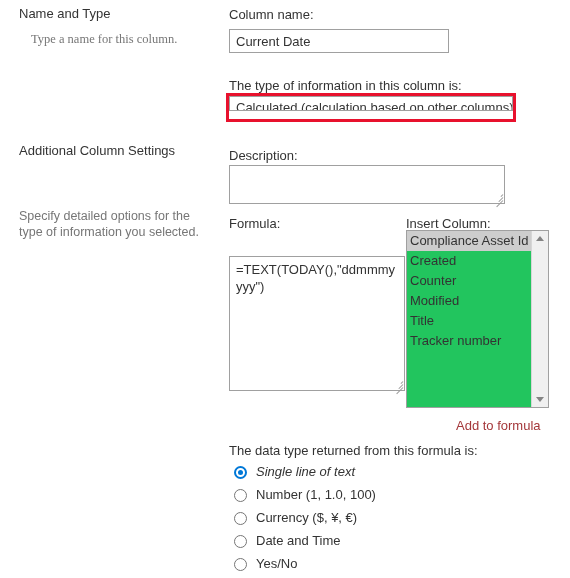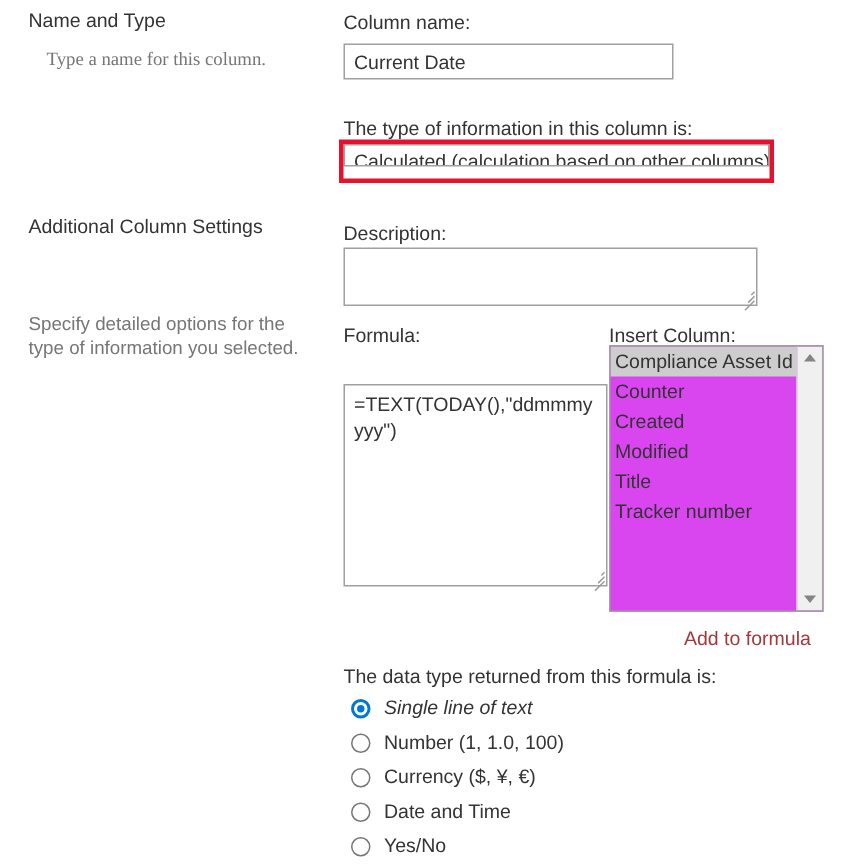--- a/index.html
+++ b/index.html
@@ -113,21 +113,21 @@
   }
   .grip i.g1 { bottom: 2px;  width: 9px; }
   .grip i.g2 { bottom: 5px;  width: 6px; }
   .grip i.g3 { bottom: 8px;  width: 3px; }
 
   
   .listbox {
     position: absolute;
     box-sizing: border-box;
     border: 1px solid #a0a0a0;
-    background: #d946ef;
+    background: #22c55e;
     overflow: hidden;
   }
   .listbox-inner {
     position: absolute;
     left: 0; top: 0; right: 17px; bottom: 0;
     overflow: hidden;
   }
   .list-item {
     font-size: 13px;
     line-height: 20px;
@@ -251,22 +251,22 @@
     <i class="g1"></i>
       <i class="g2"></i>
       <i class="g3"></i>
   </div>
 
   <div class="field-label" style="left:406px; top:216px;">Insert Column:</div>
 
   <div class="listbox" style="left:406px; top:230px; width:143px; height:178px;">
     <div class="listbox-inner">
       <div class="list-item selected">Compliance Asset Id</div>
+      <div class="list-item">Created</div>
       <div class="list-item">Counter</div>
-      <div class="list-item">Created</div>
       <div class="list-item">Modified</div>
       <div class="list-item">Title</div>
       <div class="list-item">Tracker number</div>
     </div>
     <div class="scrollbar">
       <div class="sb-arrow up">
         <div class="tri"></div>
       </div>
       <div class="sb-arrow down">
         <div class="tri"></div>

